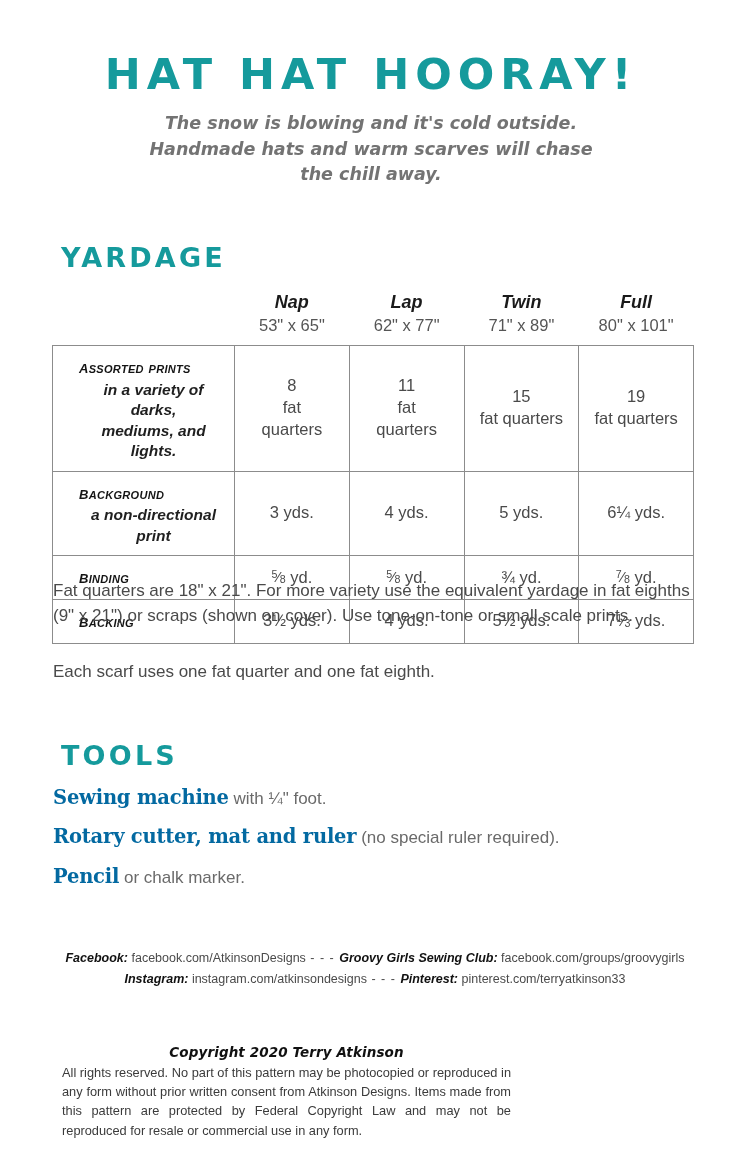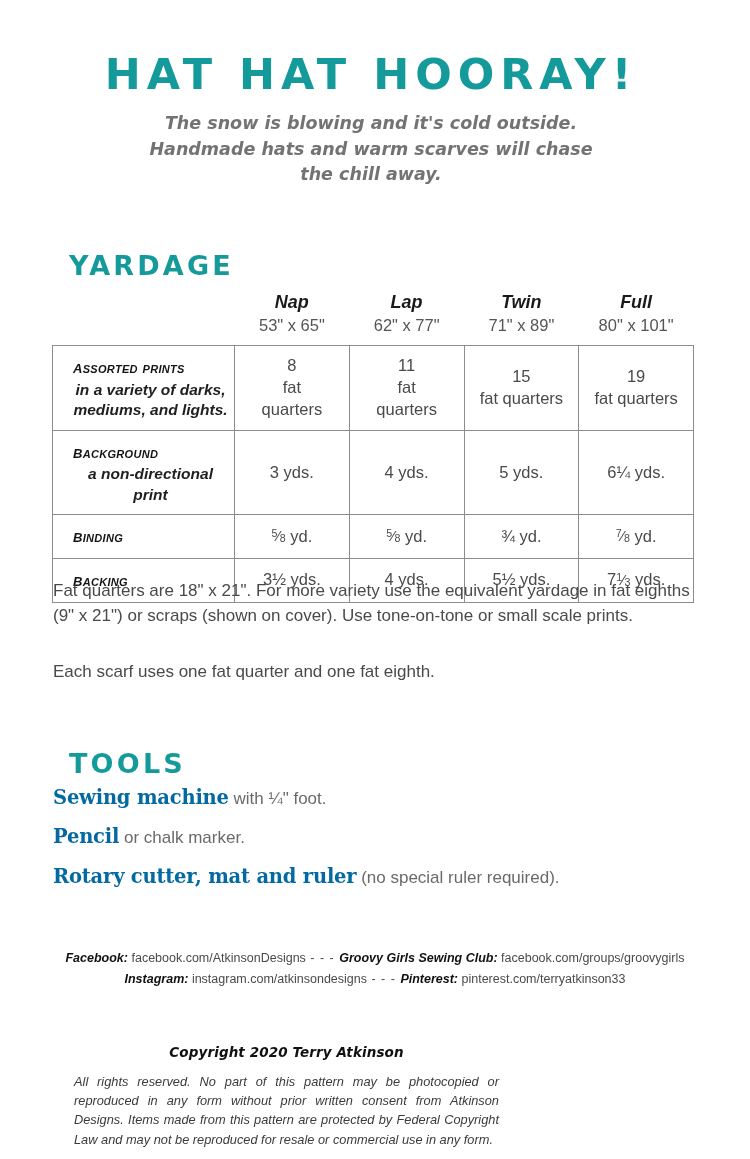--- a/index.html
+++ b/index.html
@@ -48,21 +48,21 @@
     color: #737373;
   }
 
   
   .section-heading {
     font-family: "DejaVu Sans", sans-serif;
     font-weight: bold;
     font-size: 27px;
     letter-spacing: 3.2px;
     color: #159a9c;
-    margin: 16px;
+    margin: 8px;
   }
 
   .yardage-heading-wrap { position: absolute; left: 53px; top: 234px; }
   .tools-heading-wrap   { position: absolute; left: 53px; top: 732px; }
 
   
   .yardage-table-wrap {
     position: absolute;
     left: 52px;
     top: 292px;
@@ -106,21 +106,21 @@
     padding: 8px 10px;
     text-align: center;
     vertical-align: middle;
     font-family: "Liberation Sans", sans-serif;
     font-size: 16.5px;
     color: #4a4a4a;
     line-height: 1.33;
   }
   table.yardage tbody td.label-cell {
     text-align: left;
-    padding: 9px 6px 9px 20px;
+    padding: 9px 6px 9px 26px;
     color: #1f1f1f;
   }
 
   .row-title {
     display: block;
     font-family: "Liberation Sans", sans-serif;
     font-style: italic;
     font-weight: bold;
     font-size: 16px;
     font-variant: small-caps;
@@ -239,22 +239,21 @@
     color: #111111;
     margin: 0 0 3px 0;
     letter-spacing: 0.1px;
   }
   .copyright-body {
     text-align: justify;
     font-family: "Liberation Sans", sans-serif;
     font-size: 12.8px;
     line-height: 1.5;
     color: #3b3b3b;
-    margin: 12px;
-    font-style: italic;
+    margin: 0;
   }
 </style>
 </head>
 <body>
 
 <div class="page">
 
   <div class="masthead">
     <h1 class="doc-title">HAT HAT HOORAY!</h1>
     <p class="doc-subtitle">The snow is blowing and it's cold outside. Handmade hats and warm scarves will chase the chill away.</p>
@@ -387,24 +386,24 @@
 
   <div class="tools-heading-wrap">
     <h2 class="section-heading">TOOLS</h2>
   </div>
 
   <div class="tools-list">
     <div class="tool-row">
       <span class="tool-name">Sewing machine</span><span class="tool-desc"> with ¼" foot.</span>
     </div>
     <div class="tool-row">
-      <span class="tool-name">Pencil</span><span class="tool-desc"> or chalk marker.</span>
+      <span class="tool-name">Rotary cutter, mat and ruler</span><span class="tool-desc"> (no special ruler required).</span>
     </div>
     <div class="tool-row">
-      <span class="tool-name">Rotary cutter, mat and ruler</span><span class="tool-desc"> (no special ruler required).</span>
+      <span class="tool-name">Pencil</span><span class="tool-desc"> or chalk marker.</span>
     </div>
   </div>
 
   <div class="social">
     <div class="social-line">
       <span class="social-label">Facebook:</span><span class="social-url"> facebook.com/AtkinsonDesigns</span><span class="social-sep"> - - - </span><span class="social-label">Groovy Girls Sewing Club:</span><span class="social-url"> facebook.com/groups/groovygirls</span>
     </div>
     <div class="social-line">
       <span class="social-label">Instagram:</span><span class="social-url"> instagram.com/atkinsondesigns</span><span class="social-sep"> - - - </span><span class="social-label">Pinterest:</span><span class="social-url"> pinterest.com/terryatkinson33</span>
     </div>

